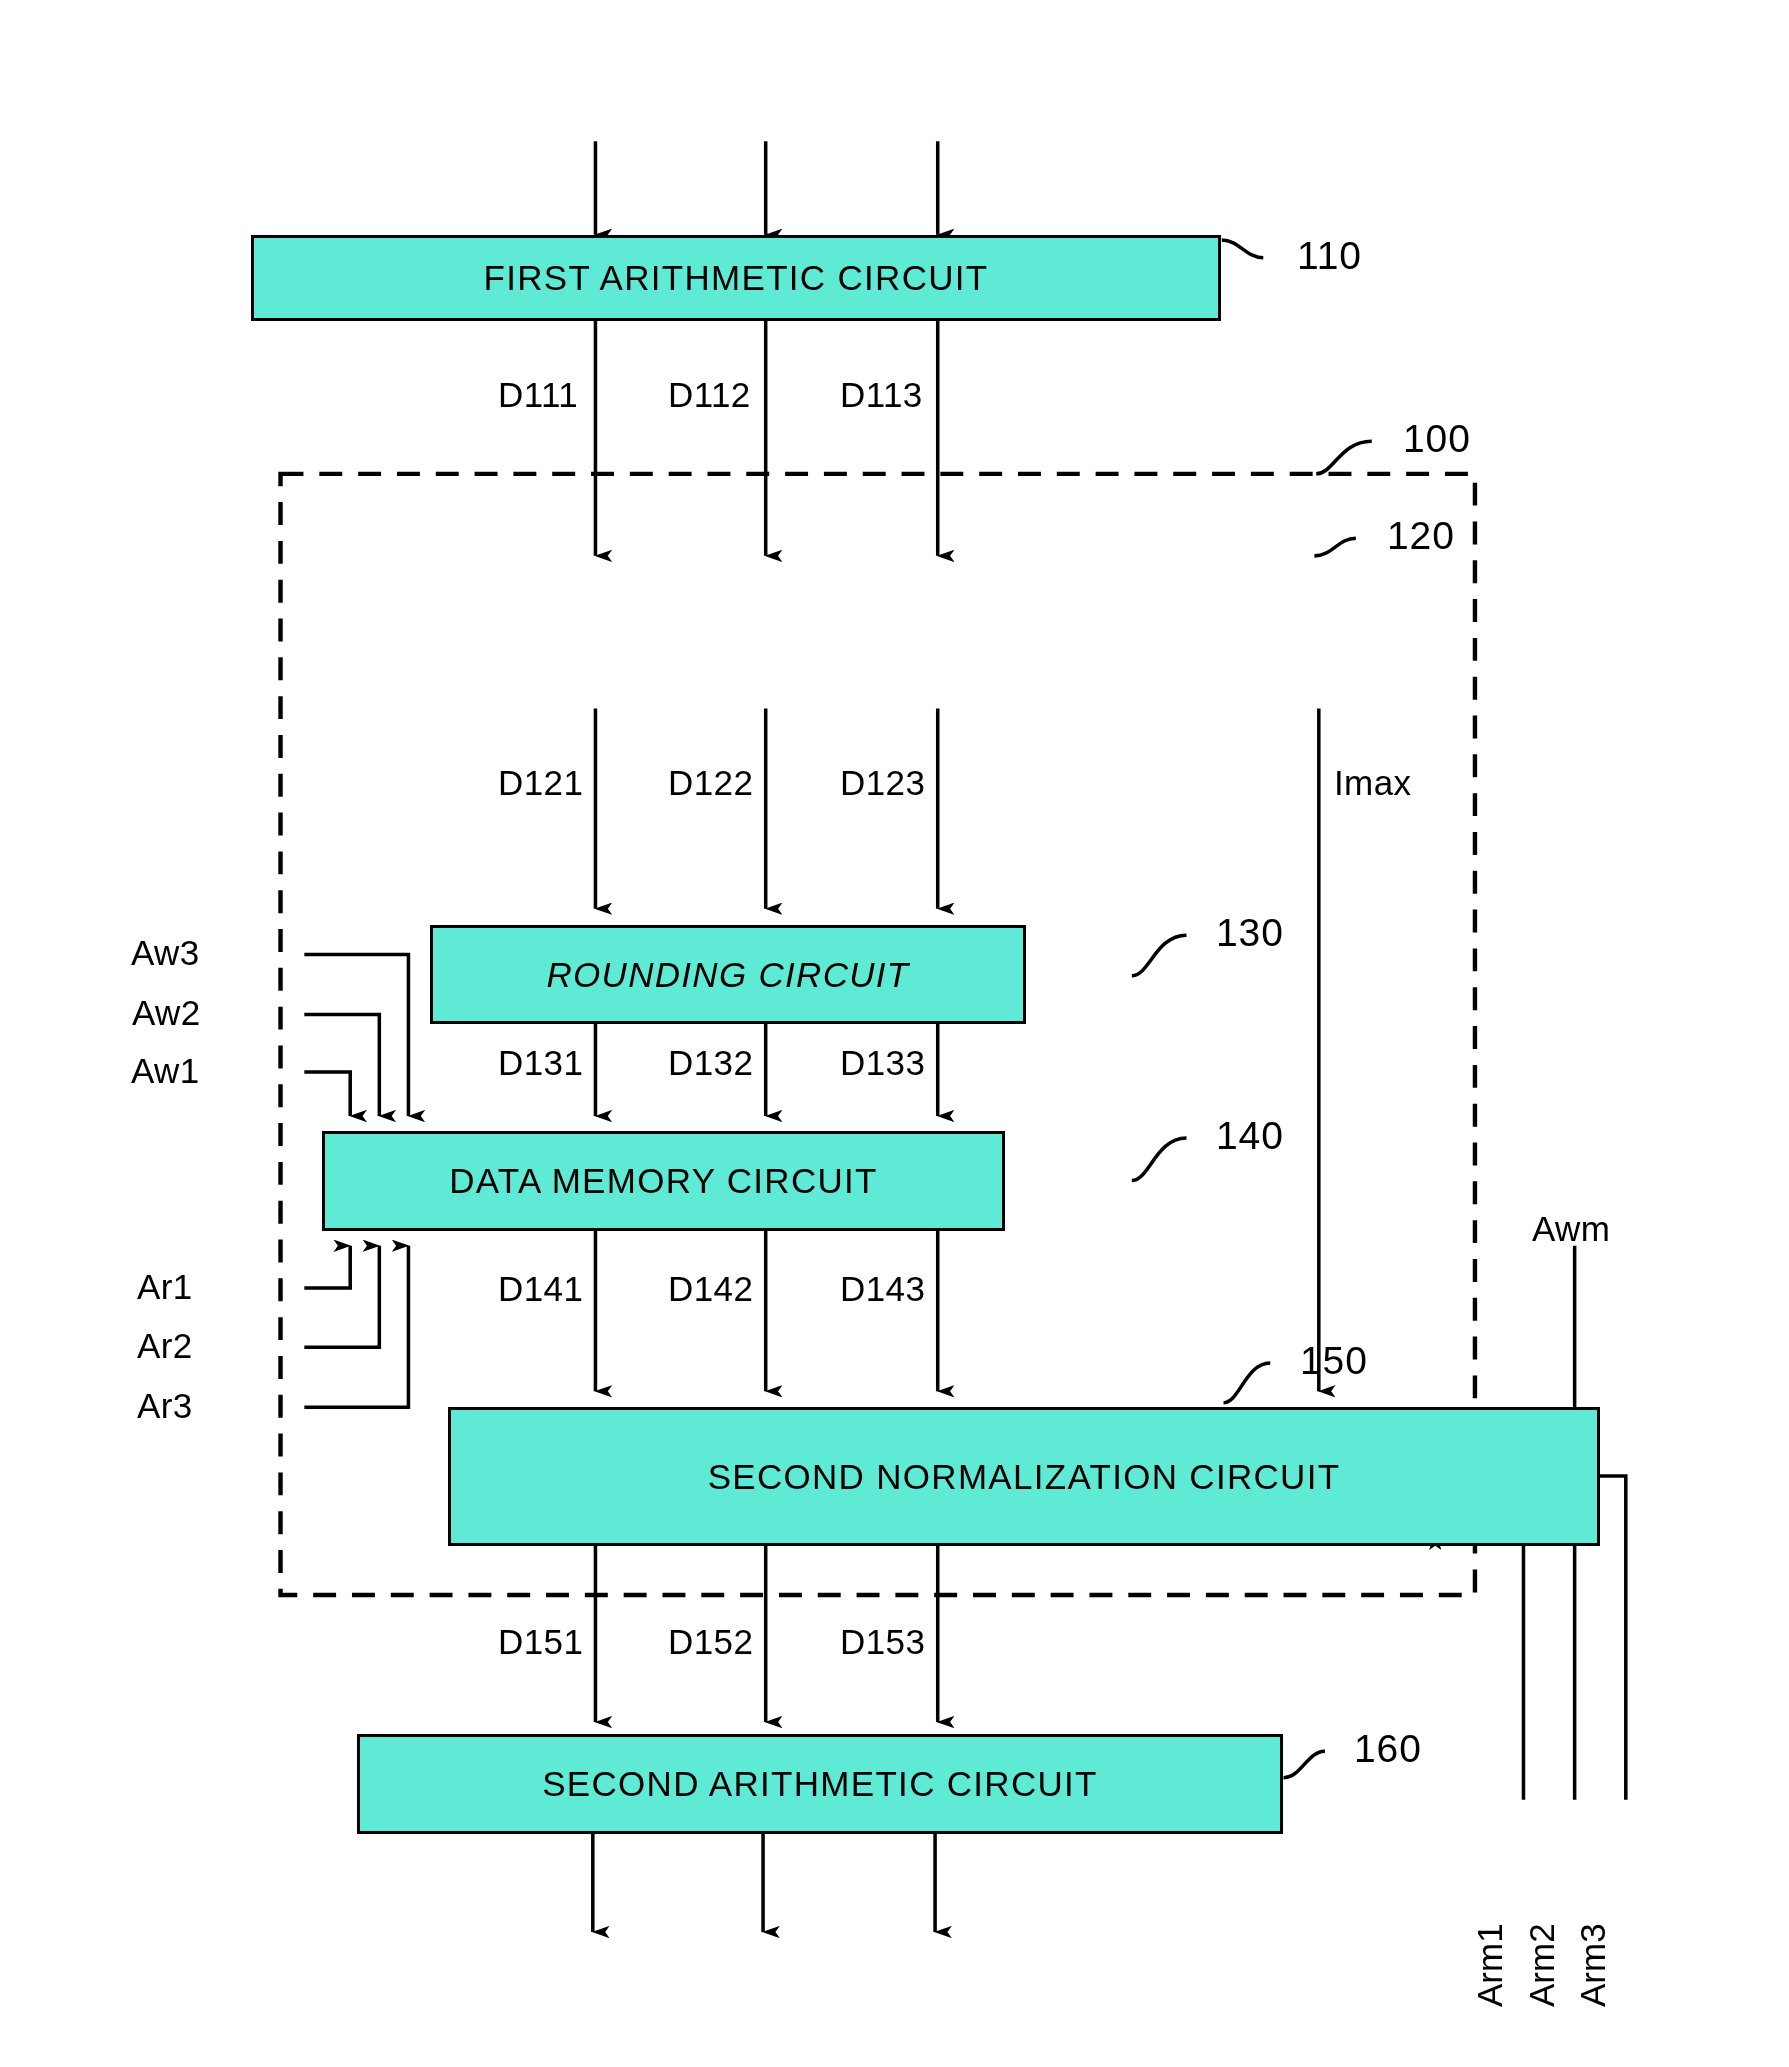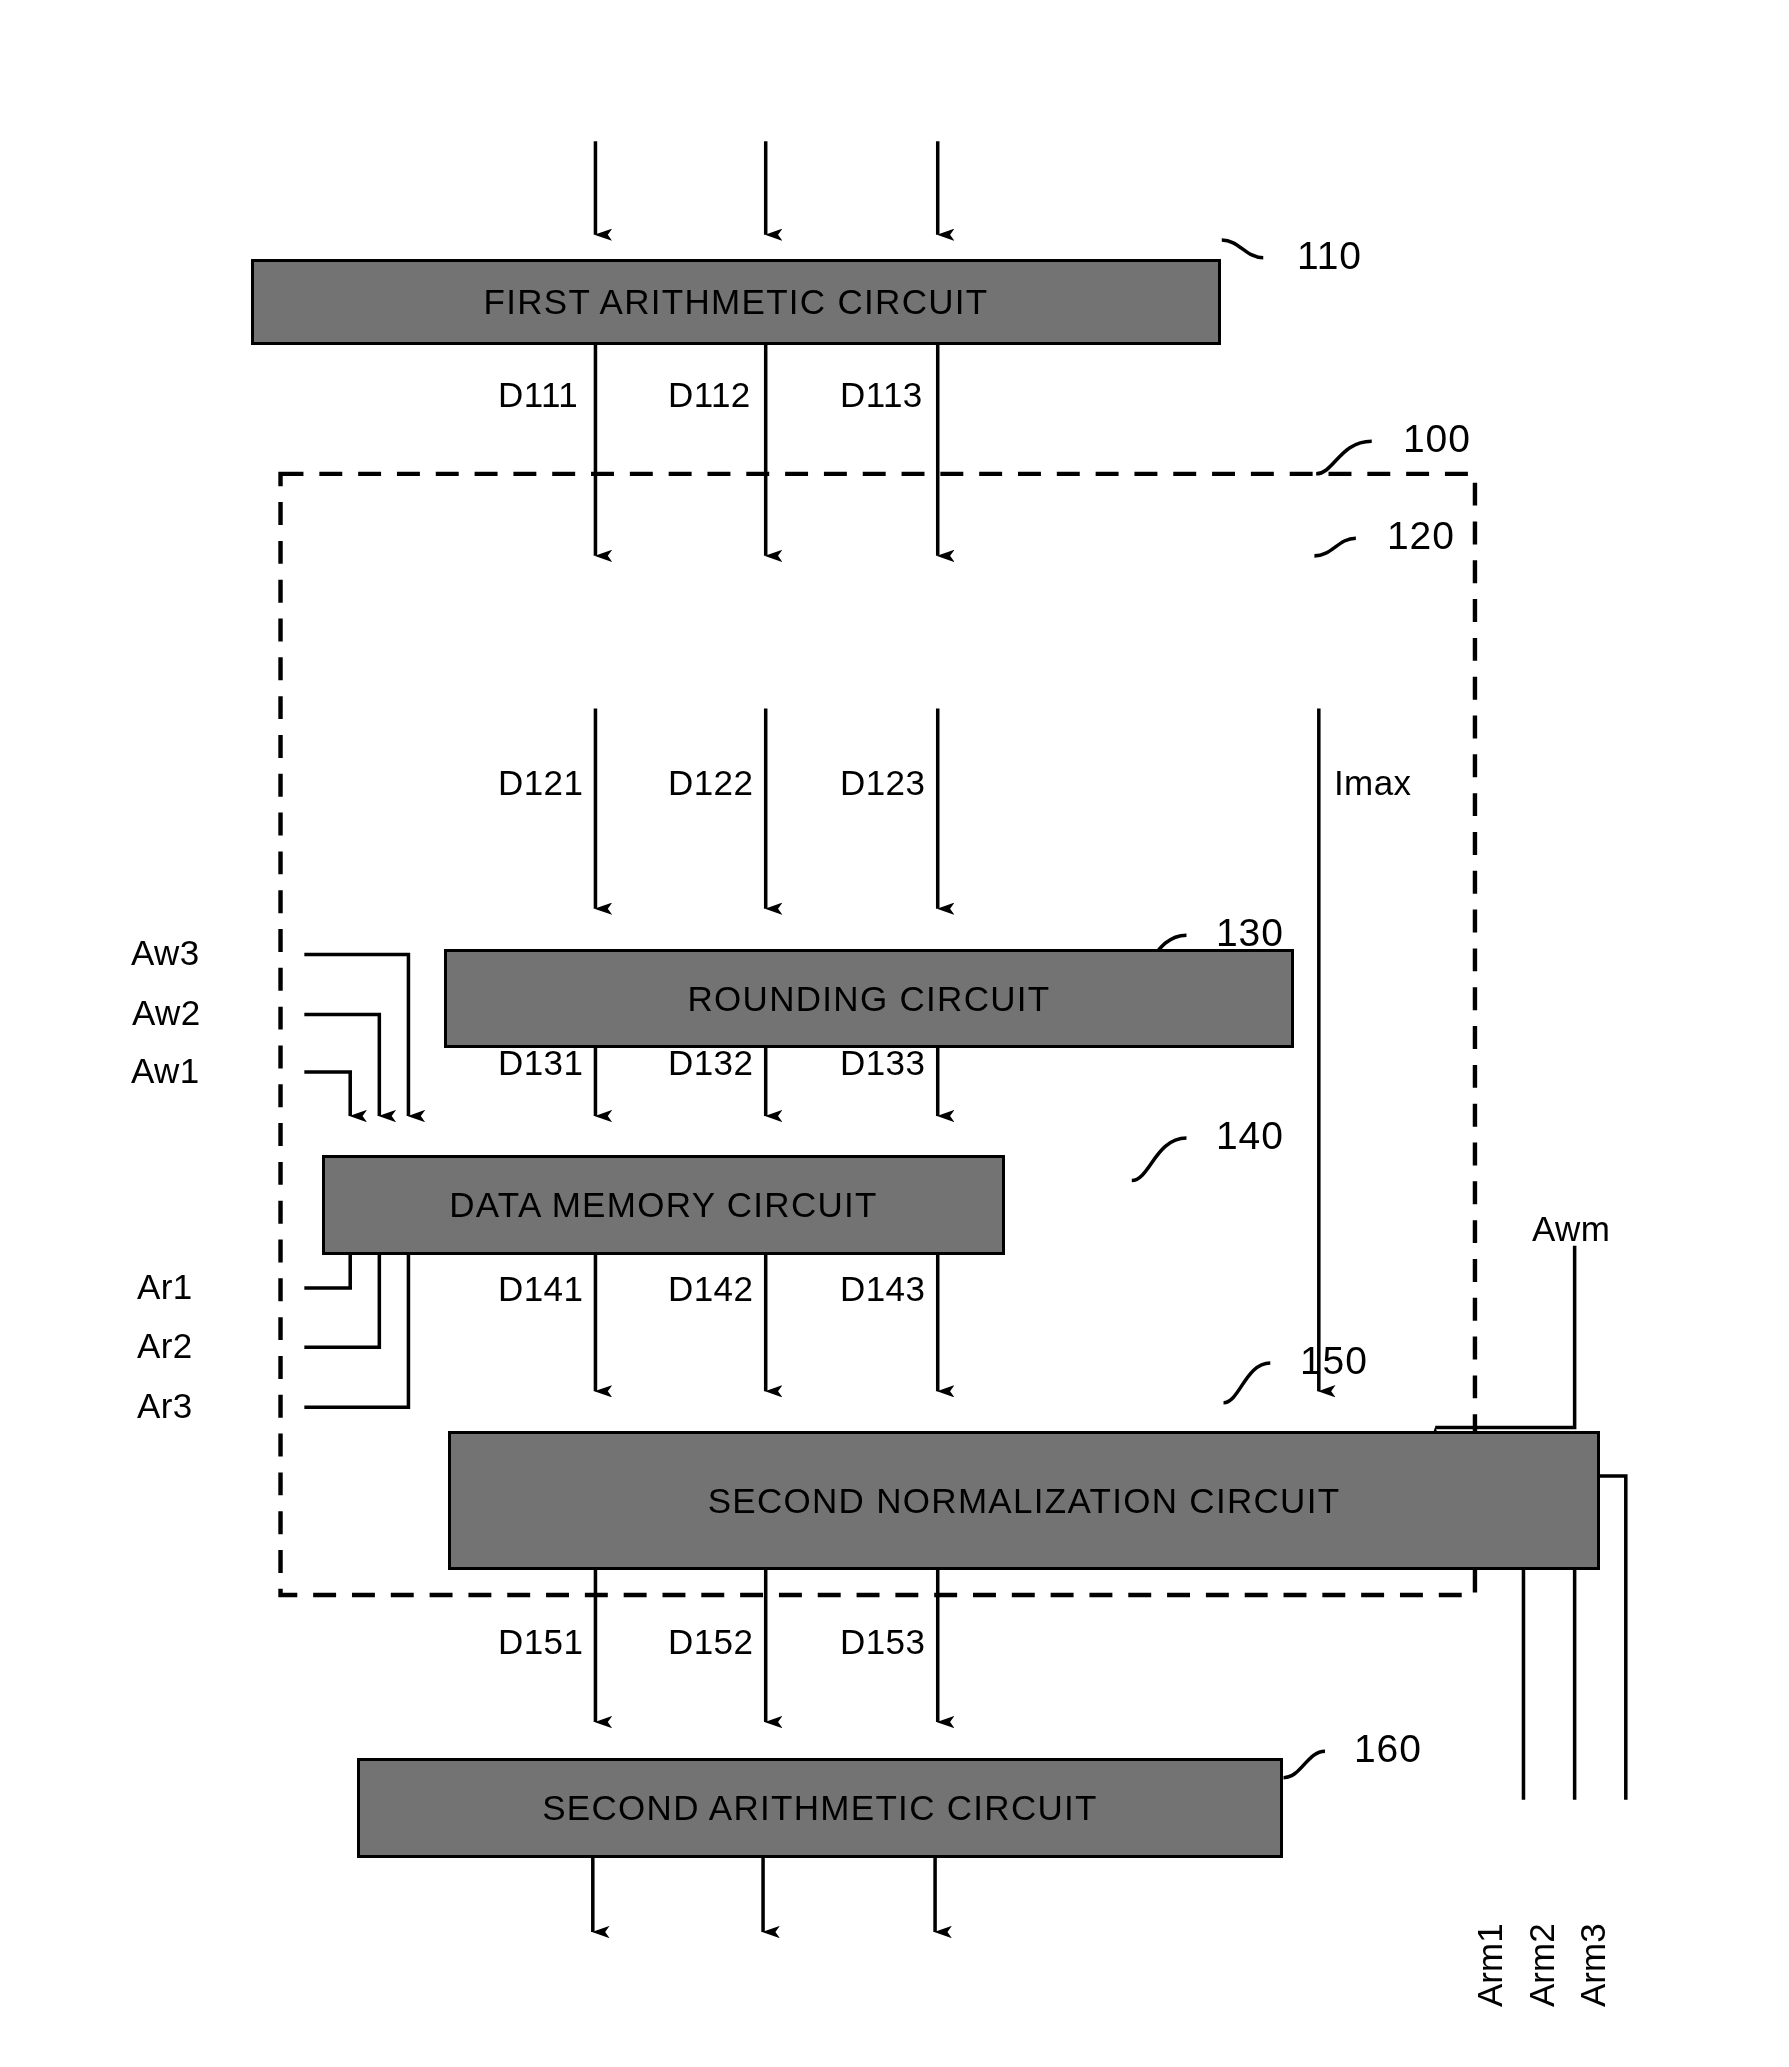--- a/index.html
+++ b/index.html
@@ -21,25 +21,24 @@
     position: absolute;
     left: 0;
     top: 0;
     width: 1789px;
     height: 2068px;
   }
   .blk {
     position: absolute;
     box-sizing: border-box;
     border: 3.5px solid #000;
-    background: #737373;
+    background: #5eead4;
     display: flex;
     align-items: center;
     justify-content: center;
-    margin-top: 24px;
   }
   .blk-label {
     font-size: 35px;
     letter-spacing: 1.3px;
     white-space: nowrap;
     font-family: "Liberation Sans", sans-serif;
   }
   .sig {
     position: absolute;
     font-size: 35px;
@@ -139,21 +138,21 @@
       <path d="M 1492,537 C 1512,537 1519,500 1555,500" stroke-width="4"></path>
 
     </g>
   </svg>
 
   <div class="blk" style="left:251px; top:235px; width:970px; height:86px;">
     <span class="blk-label">FIRST ARITHMETIC CIRCUIT</span>
   </div>
 
 
-  <div class="blk" style="left:444px; top:925px; width:850px; height:99px;">
+  <div class="blk" style="left:430px; top:925px; width:596px; height:99px;font-style:italic;">
     <span class="blk-label">ROUNDING CIRCUIT</span>
   </div>
 
   <div class="blk" style="left:322px; top:1131px; width:683px; height:100px;">
     <span class="blk-label">DATA MEMORY CIRCUIT</span>
   </div>
 
   <div class="blk" style="left:448px; top:1407px; width:1152px; height:139px;">
     <span class="blk-label">SECOND NORMALIZATION CIRCUIT</span>
   </div>

